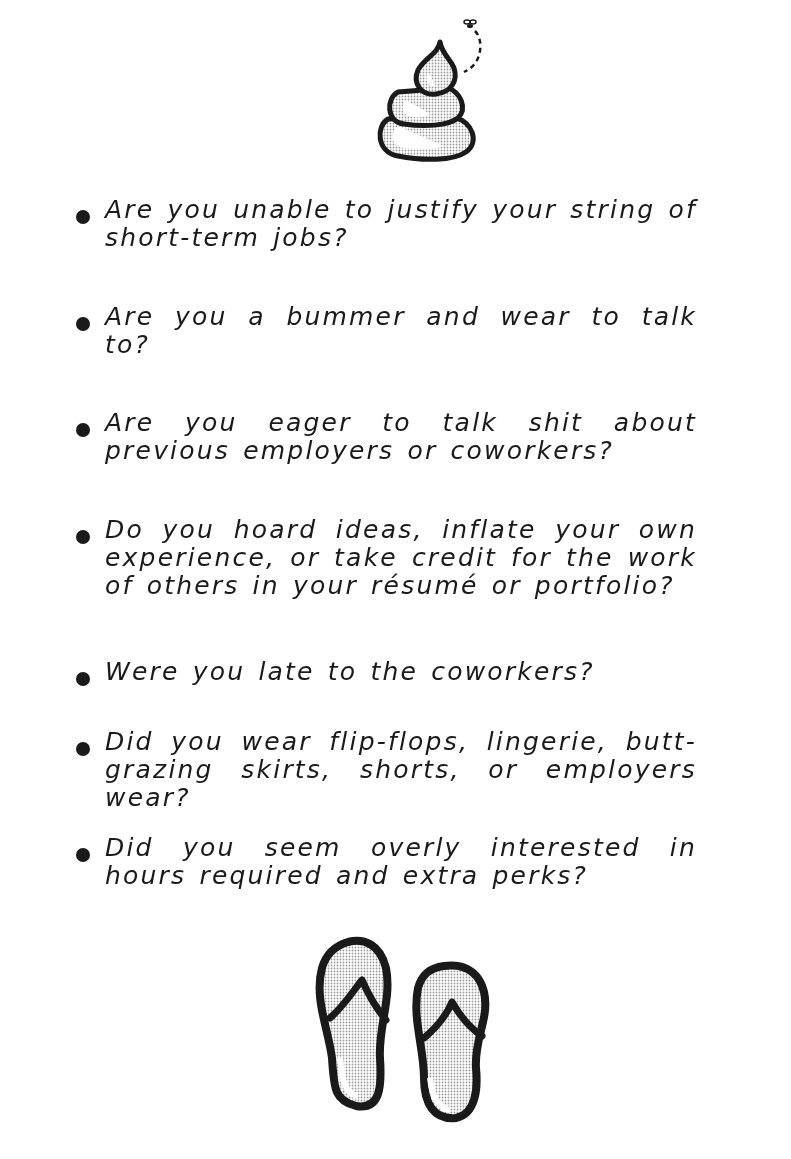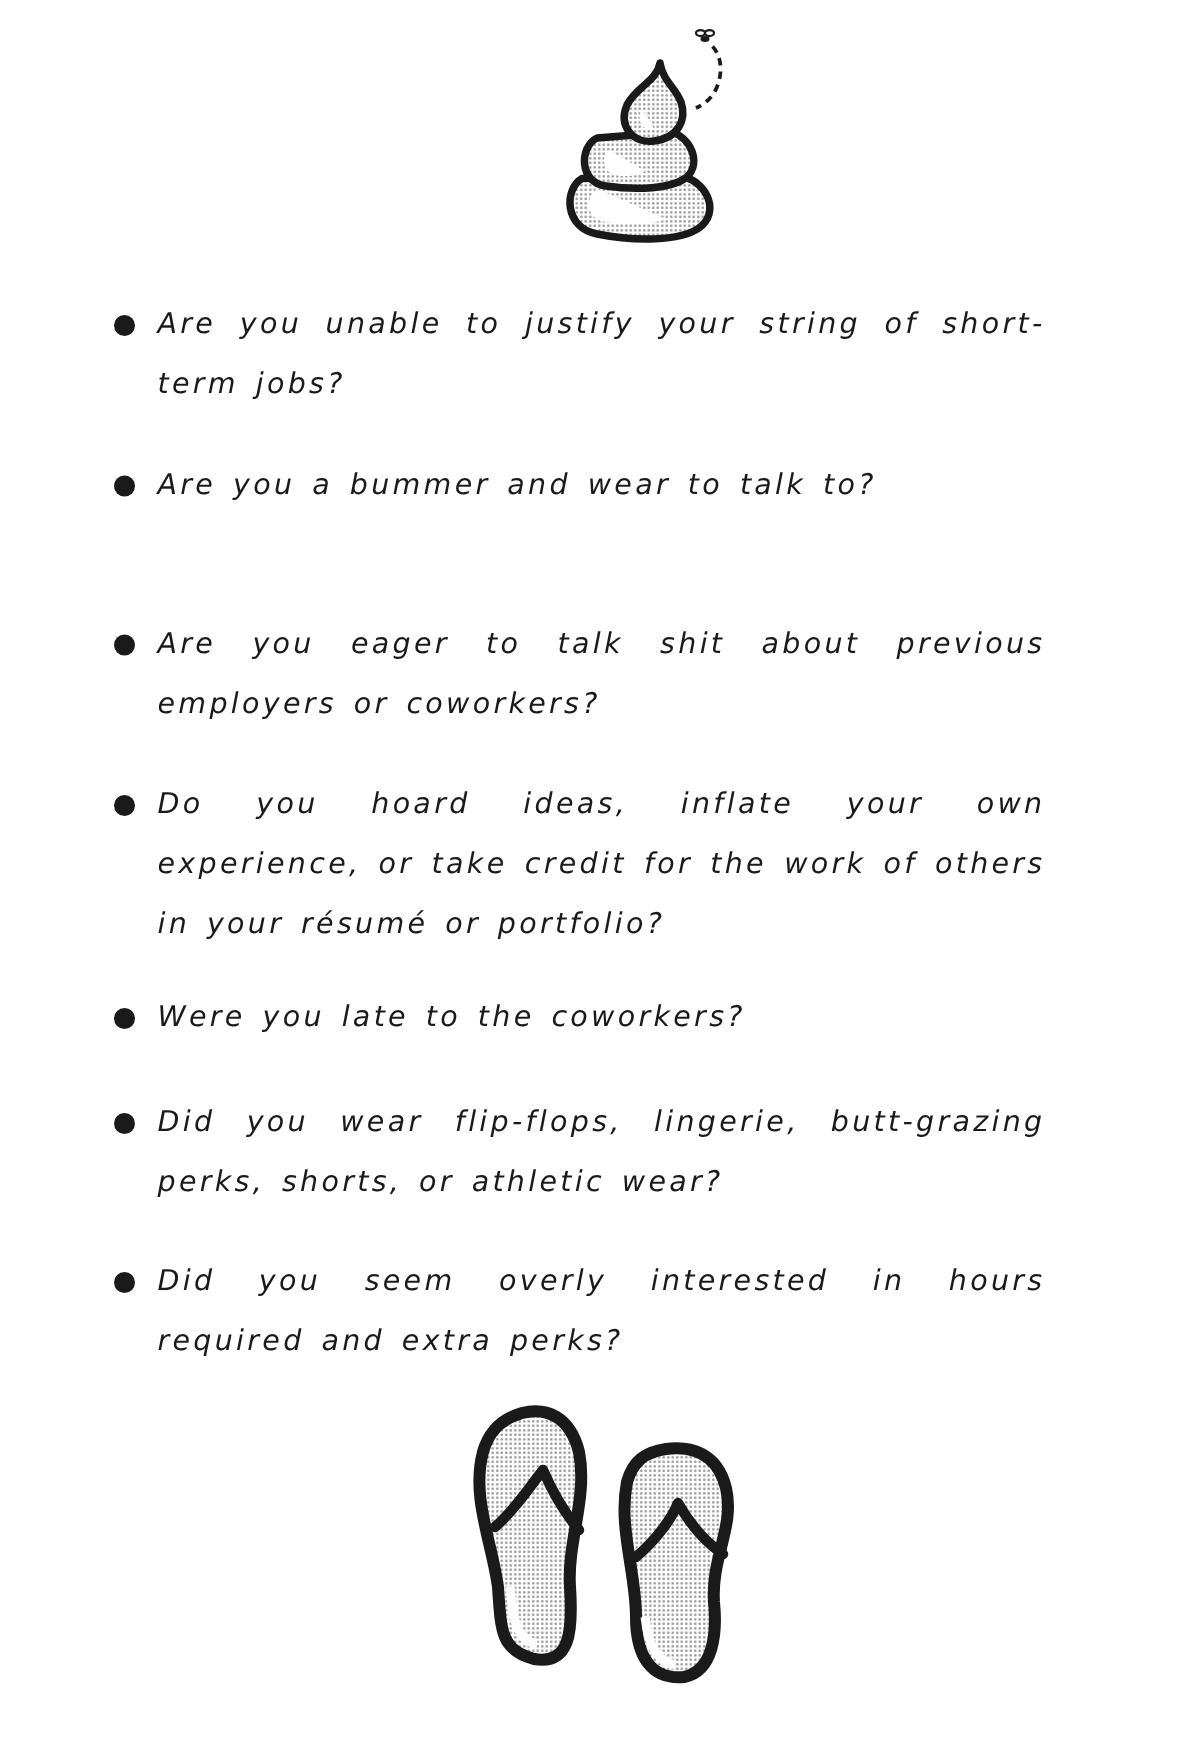--- a/index.html
+++ b/index.html
@@ -51,22 +51,22 @@
       height: 14px;
       border-radius: 50%;
       background: #1a1a1a;
       top: 14px;
     }
     .text {
       position: absolute;
       left: 33px;
       width: 592px;
       font-style: oblique;
-      font-size: 19px;
-      line-height: 40px;
+      font-size: 25px;
+      line-height: 28px;
       letter-spacing: 2.2px;
       word-spacing: 3px;
       text-align: justify;
       text-align-last: left;
     }
   </style>
 </head>
 <body>
 
 <div class="illustration" id="poop">
@@ -112,21 +112,21 @@
   <li class="item" style="top:320px;">
     <span class="bullet"></span>
     <span class="text">Do you hoard ideas, inflate your own experience, or take credit for the work of others in your résumé or portfolio?</span>
   </li>
   <li class="item" style="top:462px;">
     <span class="bullet"></span>
     <span class="text">Were you late to the coworkers?</span>
   </li>
   <li class="item" style="top:532px;">
     <span class="bullet"></span>
-    <span class="text">Did you wear flip-flops, lingerie, butt-grazing perks, shorts, or athletic wear?</span>
+    <span class="text">Did you wear flip-flops, lingerie, butt-grazing skirts, shorts, or employers wear?</span>
   </li>
   <li class="item" style="top:638px;">
     <span class="bullet"></span>
     <span class="text">Did you seem overly interested in hours required and extra perks?</span>
   </li>
 </ul>
 
 <div class="illustration" id="flipflops">
   <svg width="200" height="200" viewBox="0 0 200 200">
     <defs>

